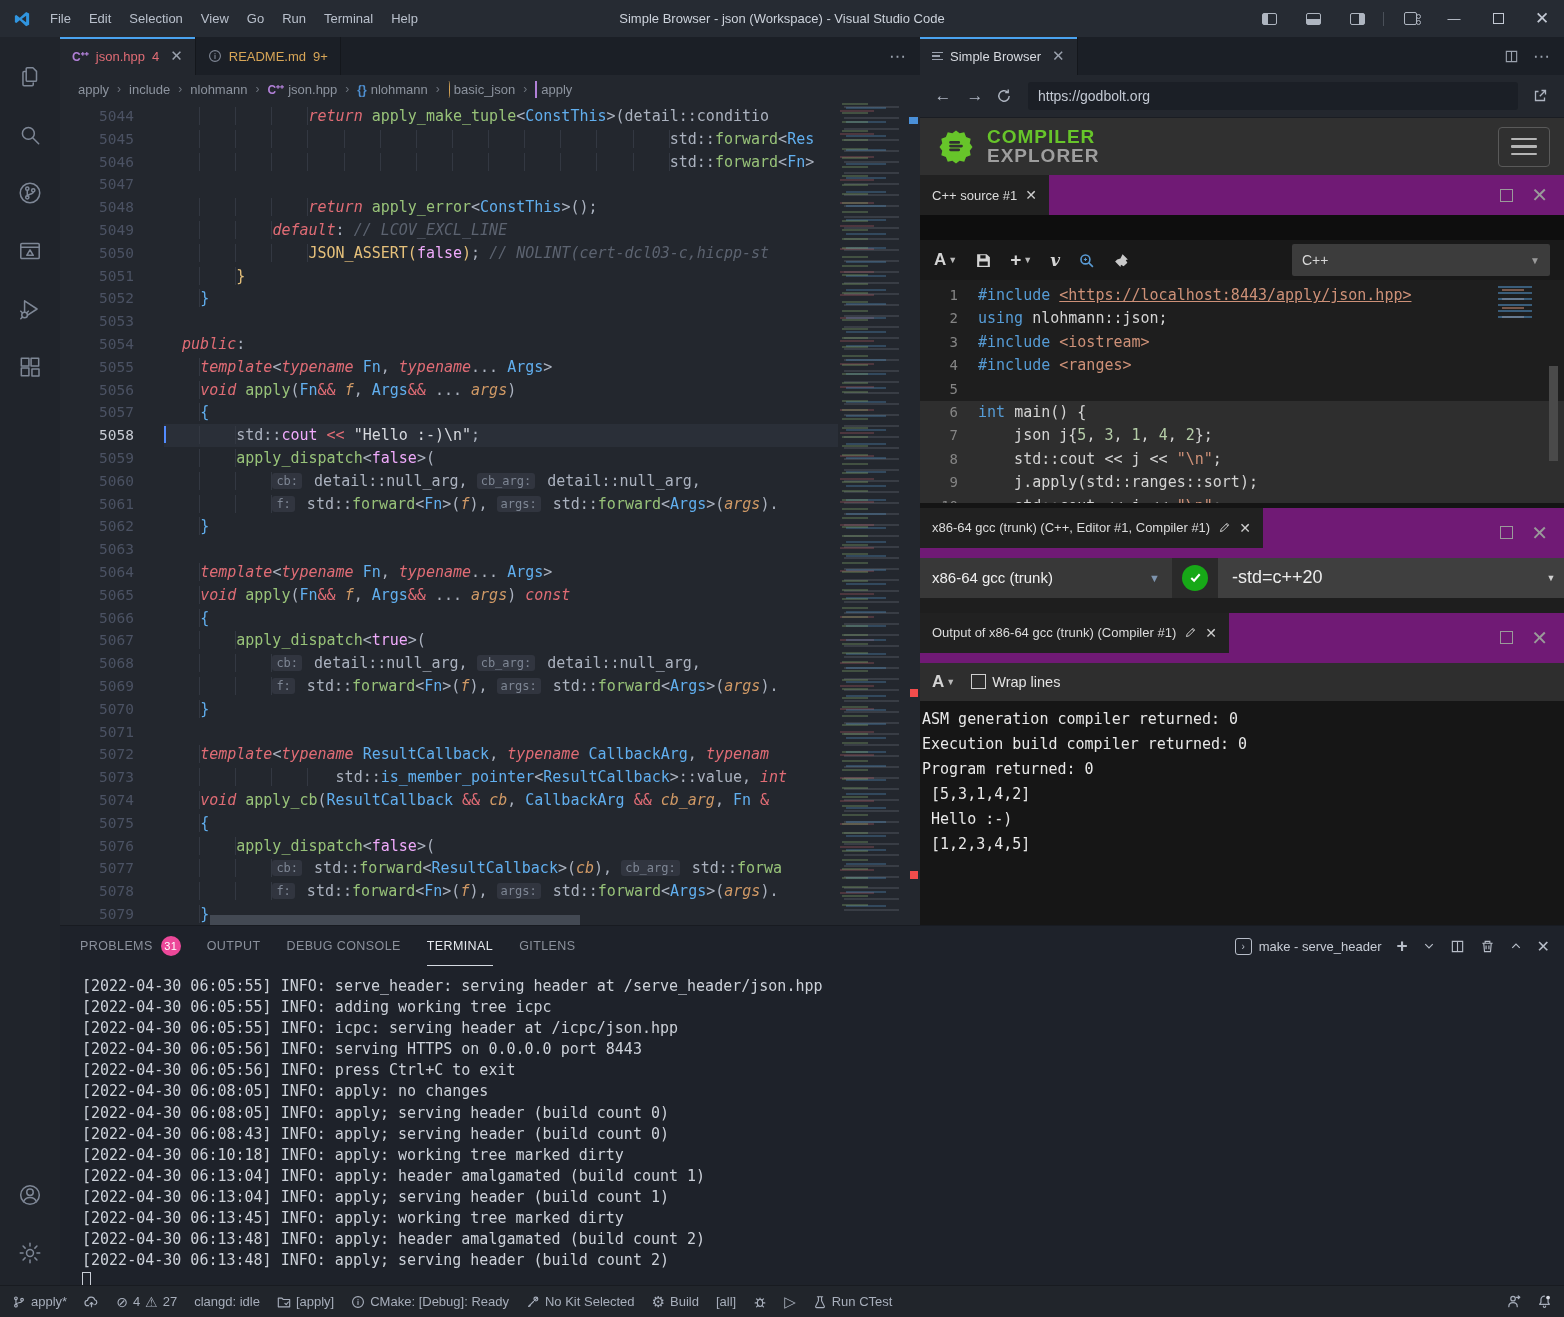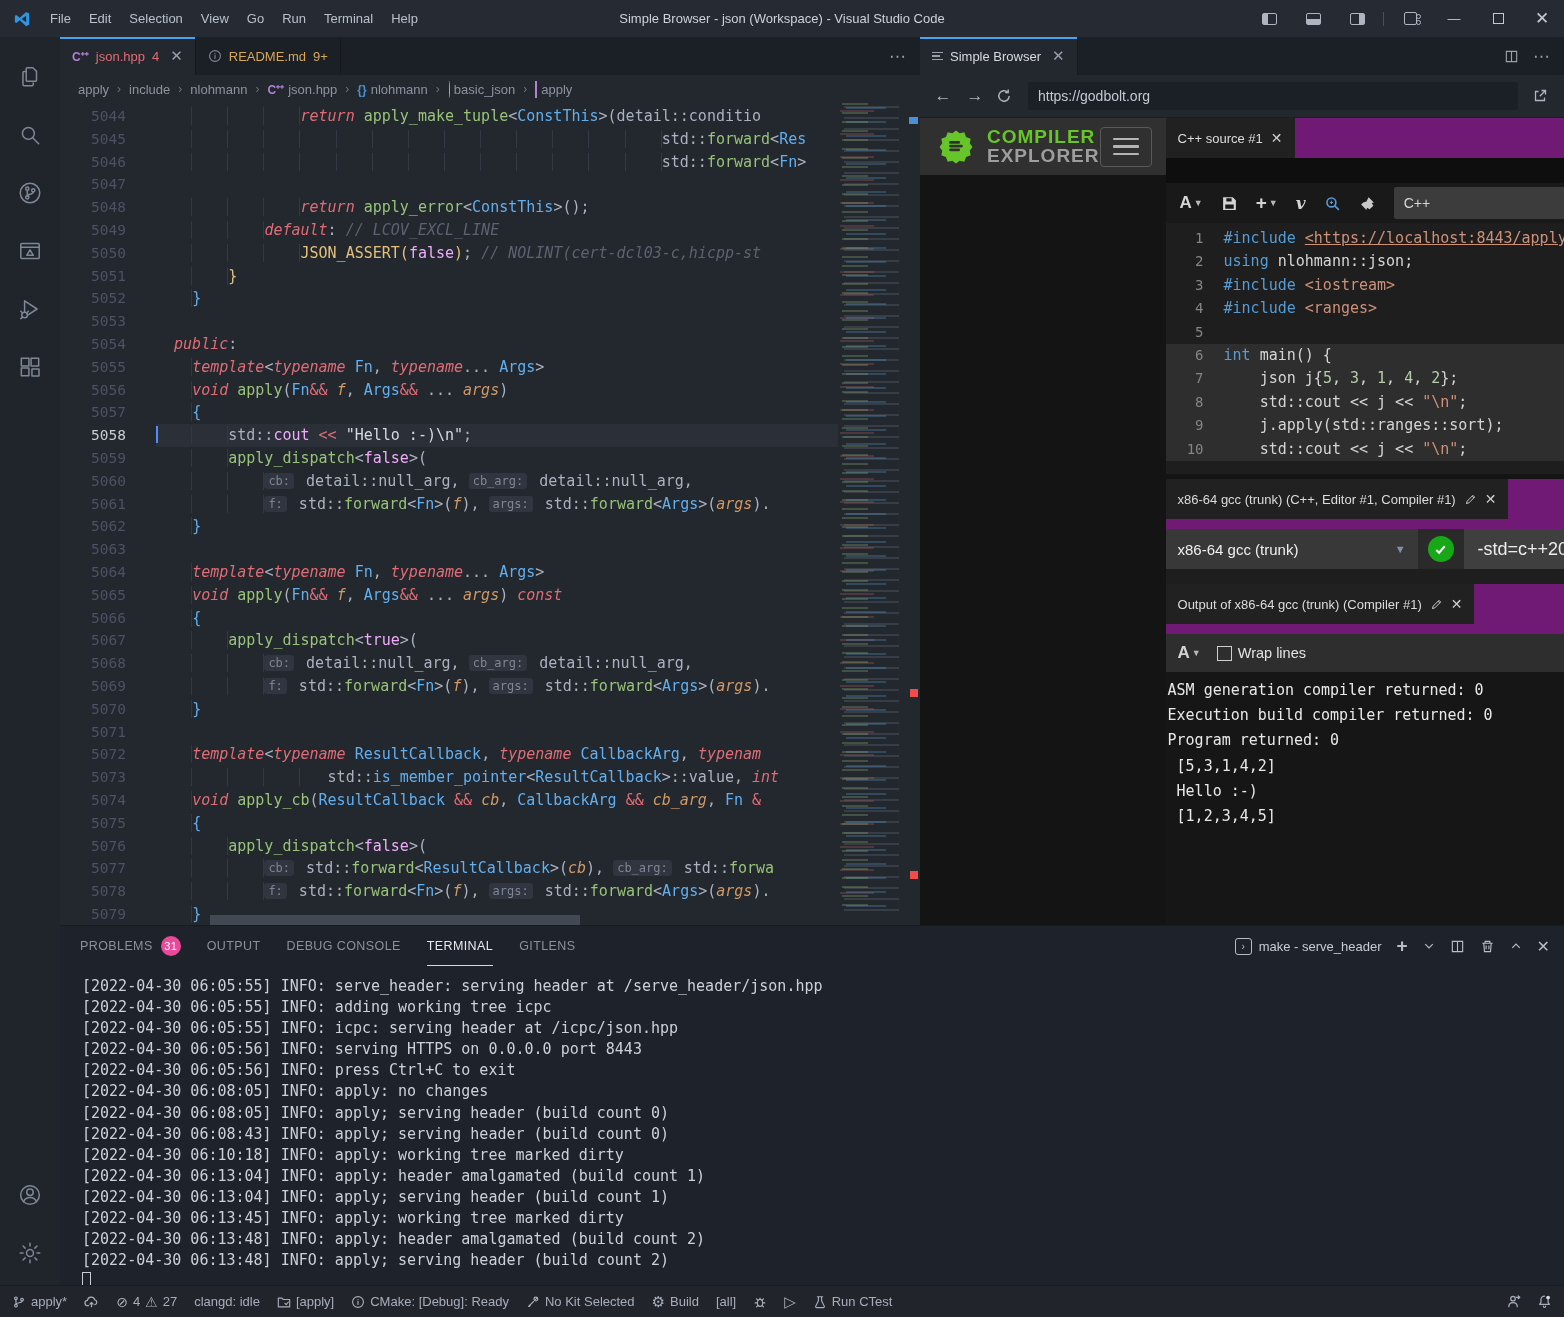--- a/index.html
+++ b/index.html
@@ -41,21 +41,21 @@
   .cpp-ico{color:#b180d7;font-weight:bold;font-size:12px}
   
   .breadcrumb{height:28px;display:flex;align-items:center;padding-left:18px;color:#8c939e;font-size:13px;gap:3px;flex-shrink:0}
   .bc-sep{margin:0 5px;color:#6d737d;font-size:12px}
   .bc-item{display:flex;align-items:center;gap:4px}
   .bc-braces{color:#4e8fd0;font-weight:bold;font-size:12px}
   .bc-class{width:9px;height:9px;border:1.6px solid #d8a657;border-radius:50%;border-left-color:transparent;transform:rotate(-45deg)}
   .bc-method{width:8px;height:8px;border:1.6px solid #b180d7;transform:rotate(45deg)}
   
   .code-wrap{position:relative;flex:1;overflow:hidden;background:#23272e}
-  .codelines{position:absolute;left:8px;top:2px;right:82px;overflow:hidden}
+  .codelines{position:absolute;left:16px;top:2px;right:82px;overflow:hidden}
   .cl{display:flex;height:22.8px;line-height:22.8px;font-family:"DejaVu Sans Mono",monospace;font-size:15px;white-space:pre}
   .ln{width:88px;flex-shrink:0;text-align:right;padding-right:30px;color:#4b5263;font-size:14.5px}
   .lc{flex:1;min-width:0;overflow:hidden}
   .cl.cur .lc{background:#2a2f38}
   .cl.cur .ln{color:#c8ccd4}
   .caret{display:inline-block;width:2px;height:17px;background:#528bff;vertical-align:-3px;margin-right:-2px}
   .ind{background:repeating-linear-gradient(to right,transparent 0,transparent calc(4ch - 1px),#333842 calc(4ch - 1px),#333842 4ch)}
   .t-kw{color:#e06c75;font-style:italic}
   .t-fn{color:#98c379}
   .t-typ{color:#61afef}
@@ -78,21 +78,21 @@
     background-size:26px 100%,40px 100%,34px 100%,55px 100%;background-repeat:no-repeat;background-position:4px 0,8px 0,2px 0,6px 0}
   .ovruler{position:absolute;top:0;bottom:12px;right:0;width:14px}
   .mk{position:absolute;right:2px}
   .hscroll{position:absolute;left:88px;right:82px;bottom:0;height:10px}
   .hthumb{position:absolute;left:62px;width:370px;top:0;height:10px;background:rgba(130,137,151,.35)}
   
   .btoolbar{height:43px;background:#23272e;display:flex;align-items:center;gap:10px;padding:0 12px;flex-shrink:0;border-bottom:1px solid #1a1d23}
   .nav-ico{color:#aeb5c1;font-size:17px;width:22px;text-align:center}
   .urlbar{flex:1;height:28px;background:#1b1f26;border-radius:3px;display:flex;align-items:center;padding:0 10px;color:#c3c9d3;font-size:14px}
   .ext-btn{width:24px;height:24px;display:flex;align-items:center;justify-content:center;color:#aeb5c1}
-  .ce{flex:1;display:flex;background:#141414;min-height:0}
+  .ce{flex:1;display:flex;flex-direction:column;background:#141414;min-height:0}
   .ce-nav{height:57px;background:#303030;display:flex;align-items:center;padding:0 14px;flex-shrink:0}
   .ce-logo{display:flex;align-items:center;gap:9px}
   .ce-logo-txt{font-weight:bold;font-size:19px;line-height:.95;letter-spacing:1px;font-family:"Liberation Sans",sans-serif}
   .ce-logo-txt .l1{color:#67c52a}.ce-logo-txt .l2{color:#9e9e9e}
   .hamburger{margin-left:auto;width:52px;height:40px;border:1px solid #5a5a5a;border-radius:4px;display:flex;flex-direction:column;justify-content:center;gap:5px;align-items:center}
   .hamburger span{display:block;width:26px;height:2.5px;background:#b5b5b5;border-radius:1px}
   .ce-area{flex:1;display:flex;flex-direction:column;min-height:0}
   .pane-tabrow{background:#701a75;display:flex;align-items:stretch;height:40px;flex-shrink:0}
   .pane-tab{background:#212121;color:#dcdcdc;font-size:13px;display:flex;align-items:center;gap:8px;padding:0 12px;max-width:78%}
   .pane-tab .px{color:#cfcfcf;font-size:14px}

